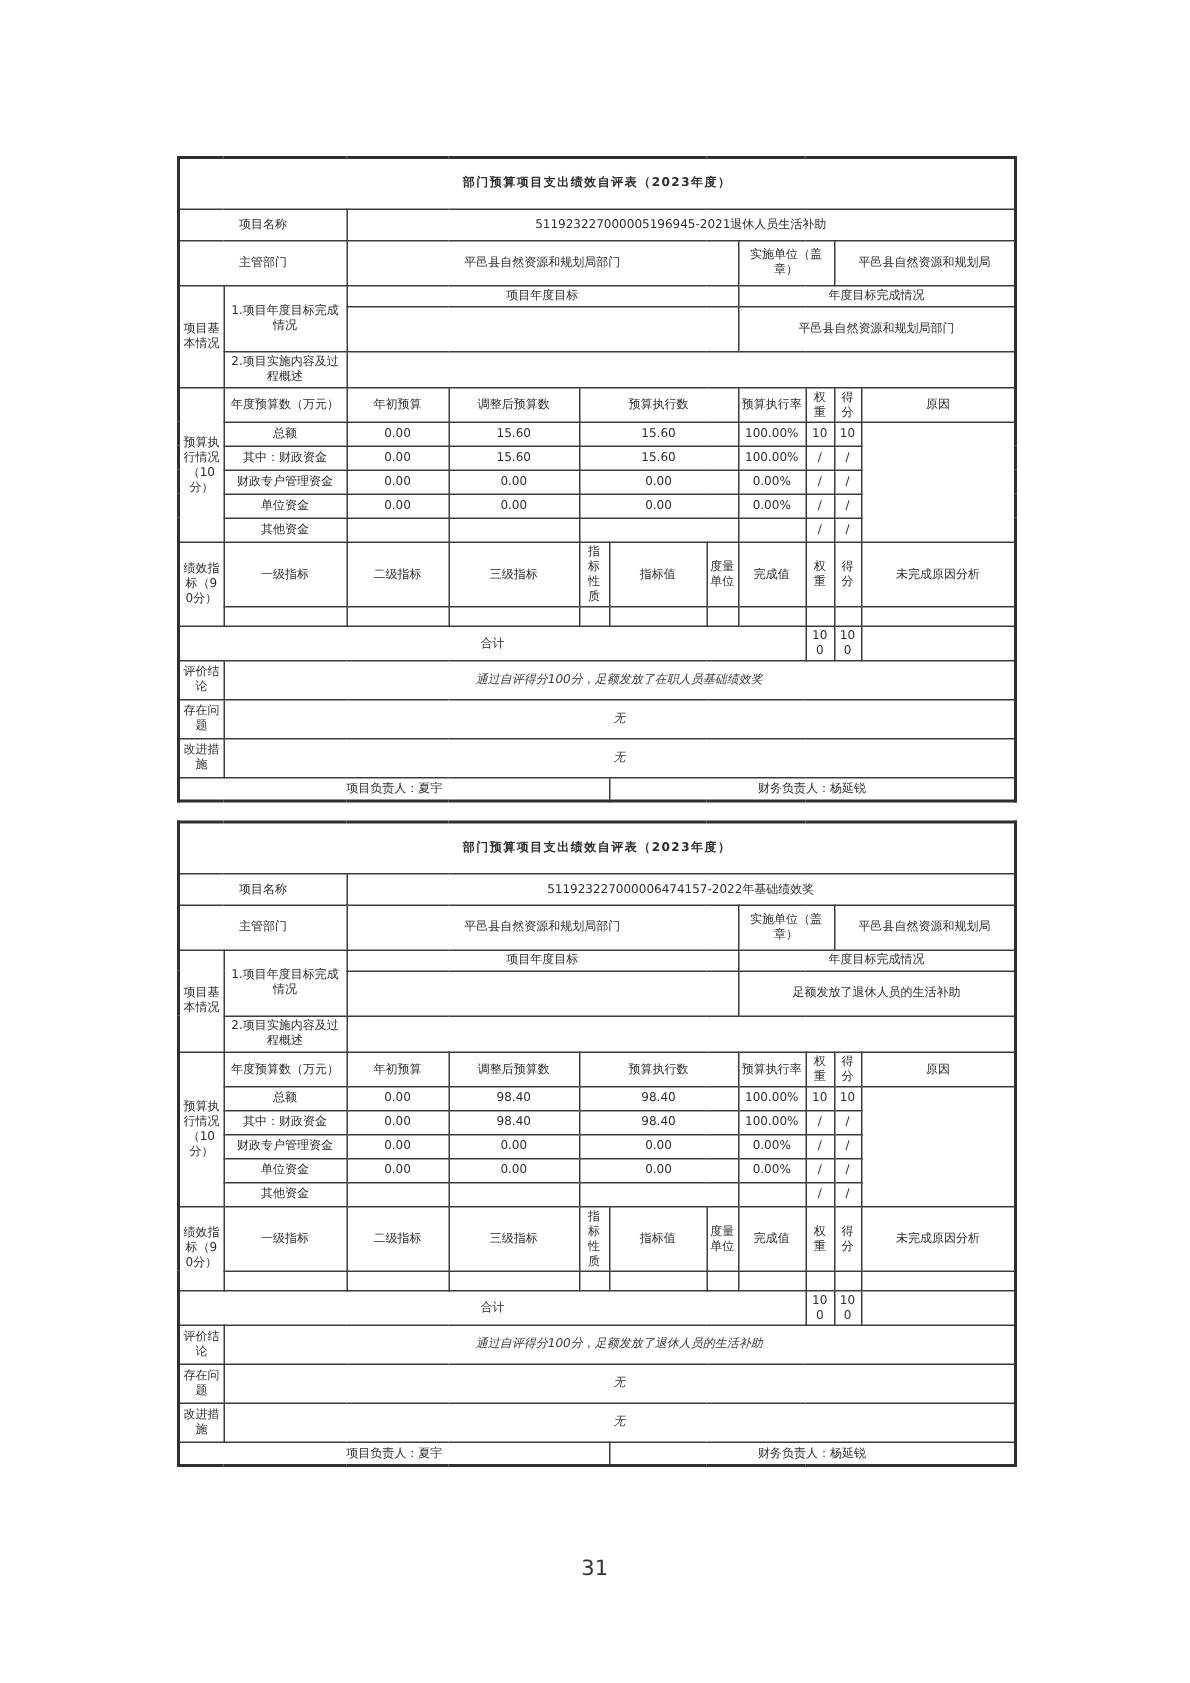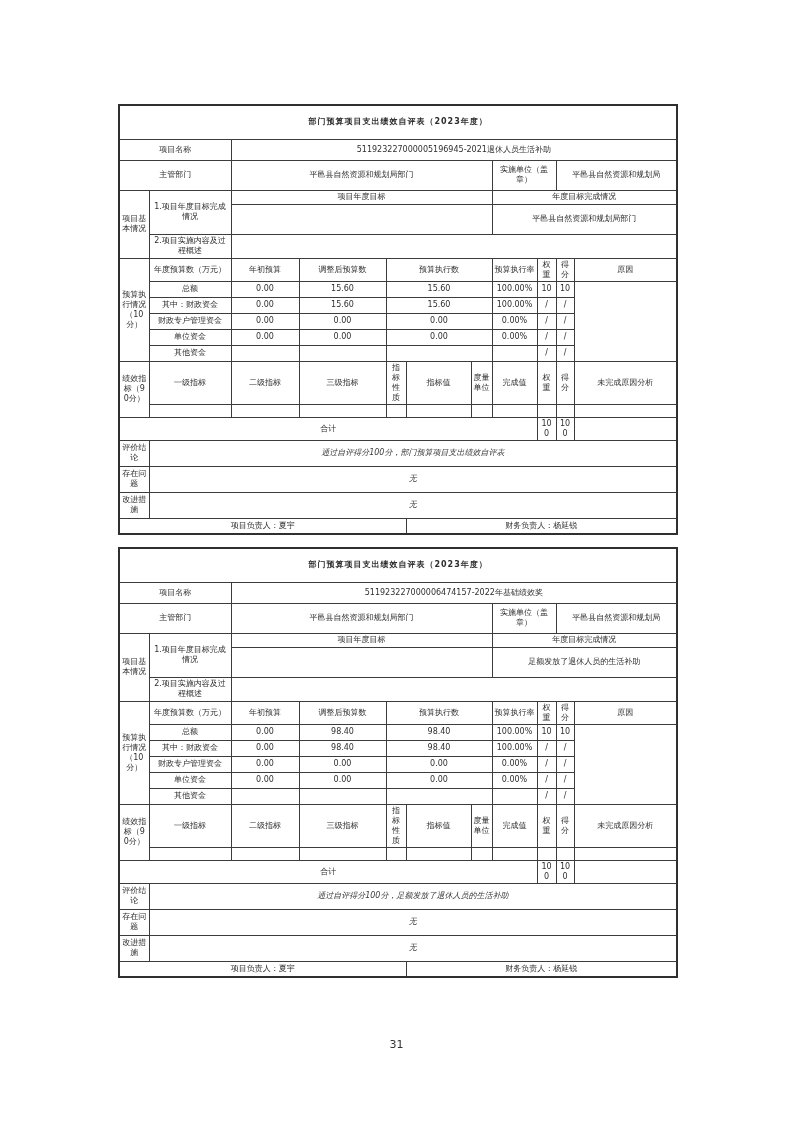--- a/index.html
+++ b/index.html
@@ -16,21 +16,21 @@
   table.selfeval td{
     border:1px solid #3c3c3c;font-size:8px;line-height:1.25;
     padding:1px 2px;text-align:center;vertical-align:middle;
     word-break:break-all;overflow:hidden;
   }
   td.t-title{font-size:15px;font-weight:bold;letter-spacing:1px;}
   td.left{text-align:left;}
   td.ital{font-style:italic;text-align:left;color:#3a3a3a;}
   .page-number{
     position:absolute;left:0;top:1038px;width:793px;text-align:center;
-    font-size:11px;color:#333;
+    font-size:14px;color:#333;
   }
 </style>
 </head>
 <body>
 
 <div class="page">
   <div class="form-slot">
   <table class="selfeval">
     <colgroup>
       <col style="width:30px">
@@ -156,21 +156,21 @@
       <td></td>
     </tr>
     <tr style="height:11px">
       <td colspan="8">合计</td>
       <td>100</td>
       <td>100</td>
       <td></td>
     </tr>
     <tr style="height:26px">
       <td>评价结论</td>
-      <td colspan="10" class="ital">通过自评得分100分，部门预算项目支出绩效自评表</td>
+      <td colspan="10" class="ital">通过自评得分100分，足额发放了在职人员基础绩效奖</td>
     </tr>
     <tr style="height:26px">
       <td>存在问题</td>
       <td colspan="10" class="ital">无</td>
     </tr>
     <tr style="height:26px">
       <td>改进措施</td>
       <td colspan="10" class="ital">无</td>
     </tr>
     <tr style="height:16px">

